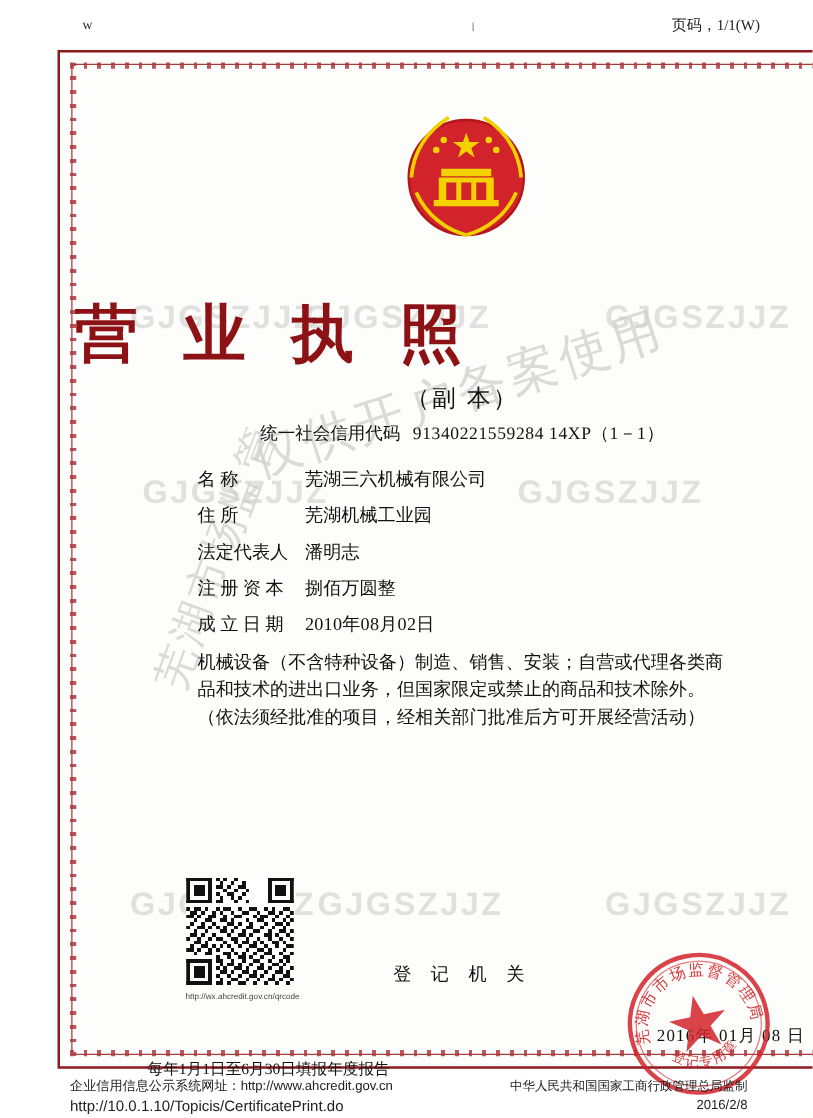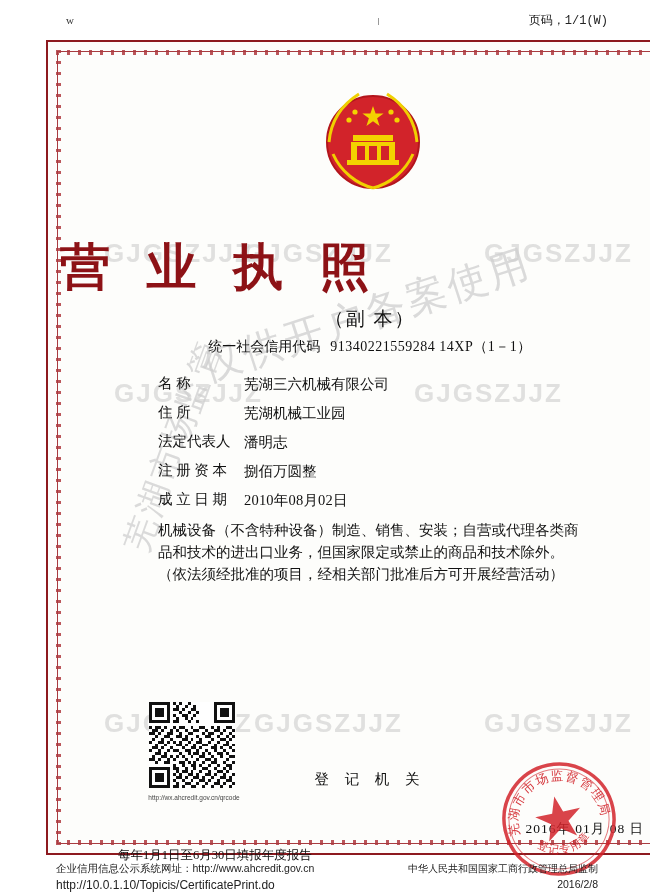--- a/index.html
+++ b/index.html
@@ -13,21 +13,21 @@
   }
   .page{position:absolute;inset:0;}
 
   
   .top-left{
     position:absolute;left:66px;top:14px;
     font-family:"Liberation Serif",serif;font-size:11px;color:#333;
   }
   .top-right{
     position:absolute;right:42px;top:12px;
-    font-family:Liberation Mono, monospace;font-size:12px;color:#222;text-align:center;
+    font-family:Liberation Serif, serif;font-size:12px;color:#222;text-align:center;
   }
   .top-tick{
     position:absolute;left:378px;top:18px;width:1px;height:7px;background:#999;
   }
 
   
   .cert{
     position:absolute;left:46px;top:40px;width:648px;height:815px;
     background:#fdfdfb;
     border:2px solid #8d1a1f;

